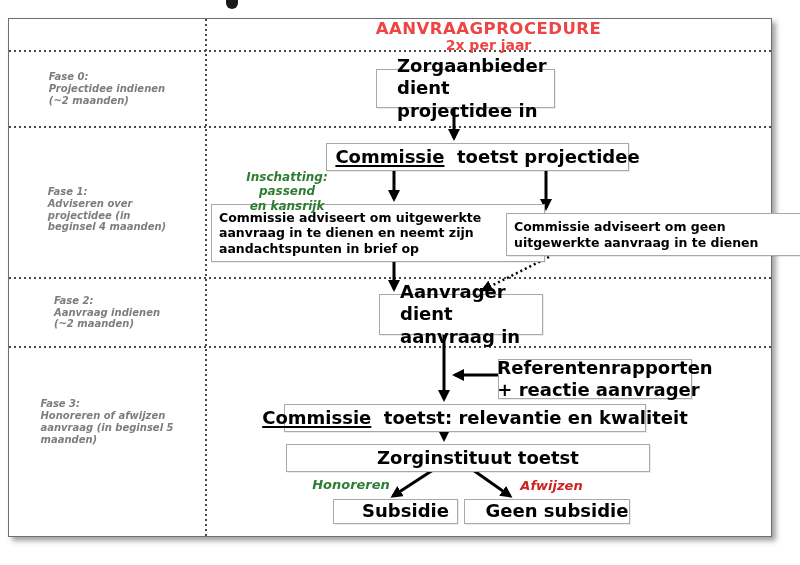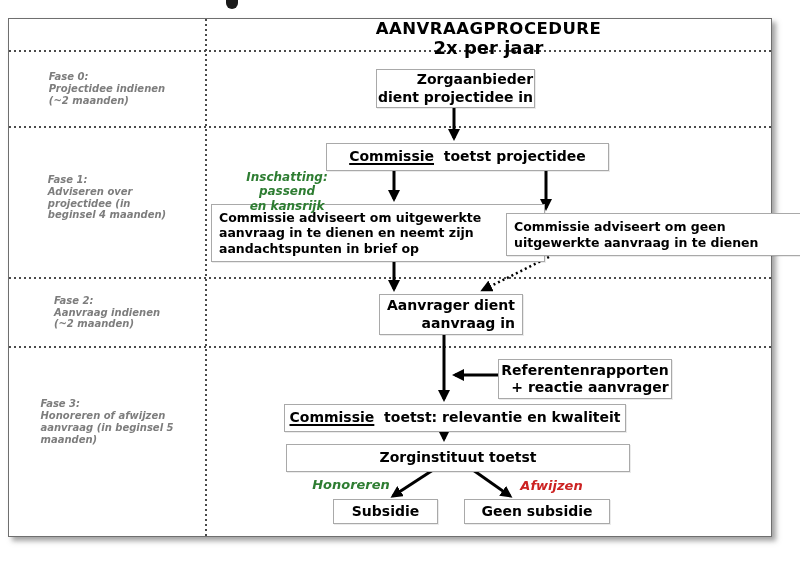--- a/index.html
+++ b/index.html
@@ -20,39 +20,39 @@
   
   .h-dotted{
     position:absolute;left:0;height:2px;width:100%;
     background-image:repeating-linear-gradient(to right,#4a4a4a 0 2px,transparent 2px 5px);
   }
   .v-dotted{
     position:absolute;top:0;width:2px;height:517px;left:196px;
     background-image:repeating-linear-gradient(to bottom,#4a4a4a 0 2px,transparent 2px 5px);
   }
   
-  .title-wrap{position:absolute;left:197px;top:1px;width:565px;text-align:center;color:#000000;}
+  .title-wrap{position:absolute;left:197px;top:1px;width:565px;text-align:center;color:#ef4444;}
   .title-main{font-size:16.5px;font-weight:bold;letter-spacing:.5px;line-height:1.1;}
-  .title-sub{font-size:18px;font-weight:bold;line-height:1.1;}
+  .title-sub{font-size:14px;font-weight:bold;line-height:1.1;}
   
   .phase{
     position:absolute;left:0;width:196px;display:flex;align-items:center;justify-content:center;
     color:var(--phase-text,#7d7d7d);font-style:italic;font-weight:bold;font-size:10px;
     line-height:1.18;white-space:pre-line;
   }
   .phase-0{top:33px;height:74px;}
-  .phase-1{top:104px;height:149px;font-style:italic;}
+  .phase-1{top:116px;height:149px;font-style:italic;}
   .phase-2{top:260px;height:67px;}
   .phase-3{top:329px;height:148px;}
   
   .box{
     position:absolute;background:#fff;border:1px solid #a9a9a9;
-    color:#000;font-weight:bold;font-size:14px;line-height:1.25;
-    display:flex;align-items:center;justify-content:center;text-align:right;
-    white-space:pre-line;box-shadow:1px 1px 0 rgba(0,0,0,0.08);
+    color:#000;font-weight:bold;font-size:18px;line-height:1.25;
+    display:flex;align-items:center;justify-content:center;text-align:left;
+    white-space:pre-line;box-shadow:1px 1px 0 rgba(0,0,0,0.08);padding-left:20px;
   }
   .box.left-text{justify-content:flex-start;text-align:left;padding:2px 7px;font-size:12.5px;box-sizing:border-box;}
   .u{text-decoration:underline;text-underline-offset:2px;text-decoration-thickness:2px;}
   .rest{white-space:pre;}
   .b-zorgaanbieder{left:367px;top:50px;width:157px;height:37px;}
   .b-toetst-idee{left:317px;top:124px;width:281px;height:26px;}
   .b-advies-pos{left:202px;top:185px;width:334px;height:58px;}
   .b-advies-neg{left:497px;top:194px;width:313px;height:43px;}
   .b-aanvrager{left:370px;top:275px;width:142px;height:39px;}
   .b-referenten{left:489px;top:340px;width:172px;height:38px;}

